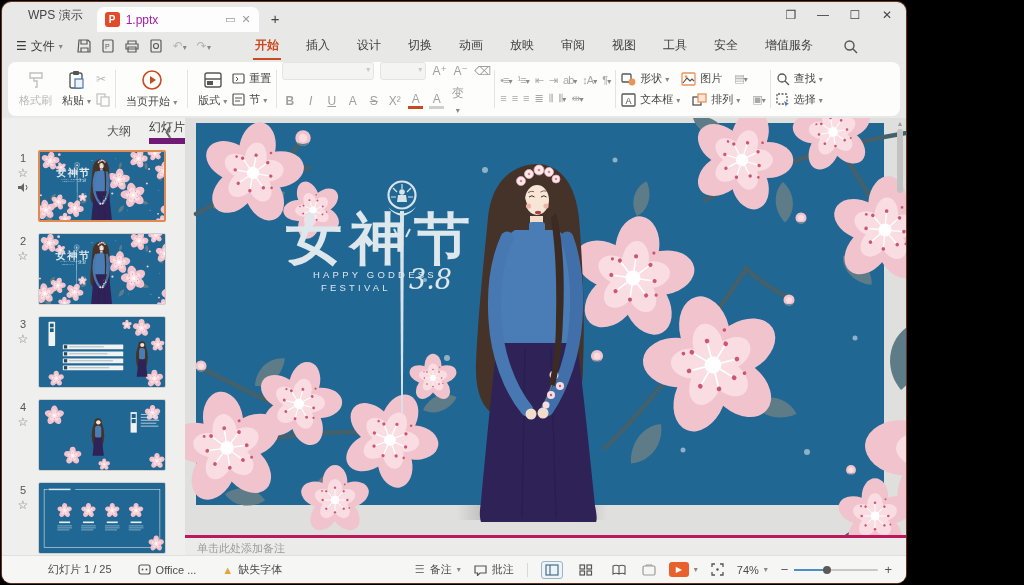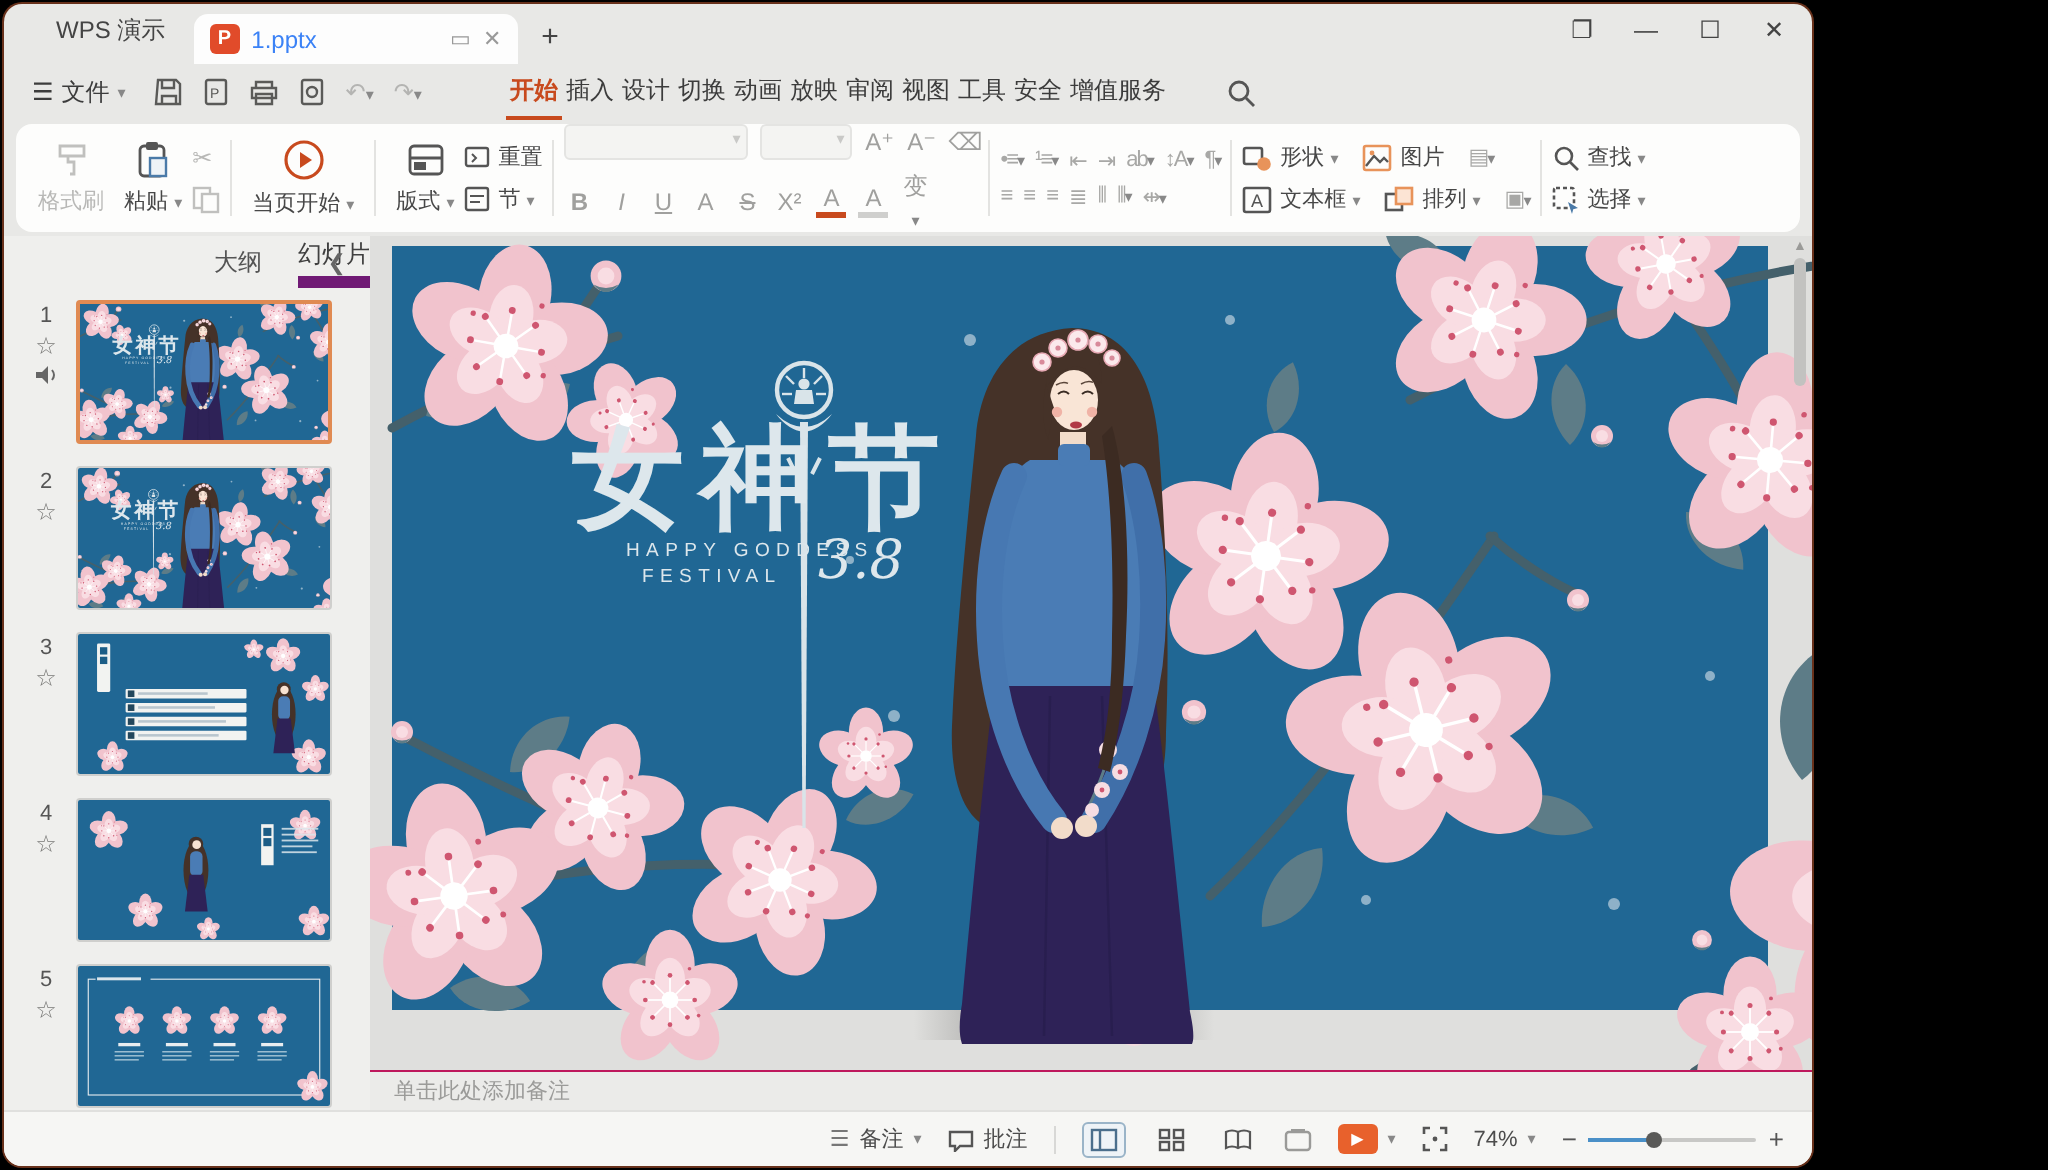--- a/index.html
+++ b/index.html
@@ -4,32 +4,32 @@
 <style>
   * { margin:0; padding:0; box-sizing:border-box; }
   html,body { width:1024px; height:585px; background:#000; font-family:"Liberation Sans","DejaVu Sans",sans-serif; overflow:hidden; }
   .window { position:absolute; left:2px; top:2px; width:904px; height:581px; background:#e8e8e6; border-radius:9px; overflow:hidden; box-shadow:0 0 0 1px rgba(190,90,50,.55); }
 
   
   .tabbar { position:relative; height:30px; display:flex; align-items:flex-end; }
   .app-label { margin:0 0 5px 18px; font-size:12px; color:#444; padding:3px 8px; }
   .doc-tab { margin-left:6px; width:162px; height:25px; background:#fdfdfd; border-radius:7px 7px 0 0; display:flex; align-items:center; padding:0 8px; gap:6px; }
   .p-icon { width:15px; height:15px; background:#e14b2a; border-radius:3px; color:#fff; font-size:10px; font-weight:bold; display:flex; align-items:center; justify-content:center; }
-  .doc-tab .title { font-size:12px; color:#3b82f6; flex:1; }
+  .doc-tab .title { font-size:12px; color:#a21caf; flex:1; }
   .tab-mini { color:#999; font-size:11px; }
   .new-tab { margin:0 0 5px 12px; font-size:15px; color:#444; }
   .win-controls { position:absolute; right:10px; top:6px; display:flex; gap:14px; color:#444; font-size:12px; align-items:center; }
   .win-controls span { width:18px; text-align:center; }
 
   
   .menubar { height:28px; display:flex; align-items:center; font-size:12px; color:#3c3c3c; }
   .file-btn { display:flex; align-items:center; gap:4px; margin-left:14px; }
   .qat { display:flex; align-items:center; gap:10px; margin-left:14px; color:#5a5a5a; }
   .qat .dis { color:#b4b4b2; }
-  .menu-items { display:flex; margin-left:42px; }
+  .menu-items { display:flex; margin-left:42px; gap:23px; }
   .menu-item { padding:4px 2px; cursor:default; }
   .menu-item.active { color:#c84a1e; font-weight:bold; border-bottom:2px solid #c84a1e; }
   .menu-search { margin-left:28px; }
   .caret { font-size:8px; color:#888; }
 
   
   .ribbon { position:relative; margin:2px 6px 0 6px; height:54px; background:#fdfdfc; border-radius:8px; display:flex; align-items:center; padding:0 6px; font-size:11px; color:#474747; }
   .vsep { width:1px; height:38px; background:#e3e3e1; margin:0 5px; flex:none; }
   .bigbtn { display:flex; flex-direction:column; align-items:center; justify-content:flex-start; gap:3px; padding:2px 5px; flex:none; }
   .bigbtn .lbl { white-space:nowrap; }
@@ -62,21 +62,21 @@
 
   .canvas { position:relative; flex:1; background:#dfdfdd; overflow:hidden; }
   .canvas > svg.art { position:absolute; left:0; top:0; }
   .hscroll { position:absolute; left:6px; right:20px; bottom:8px; height:7px; display:flex; align-items:center; gap:4px; }
   .hscroll .arr { font-size:7px; color:#9a9a98; }
   .hscroll .track { flex:1; height:7px; background:#c9c9c7; border-radius:4px; }
   .vscroll { position:absolute; right:2px; top:2px; bottom:14px; width:8px; }
   .vscroll .arr { font-size:7px; color:#9a9a98; display:block; text-align:center; }
   .vscroll .vthumb { margin-top:2px; width:6px; height:64px; background:#c2c2c0; border-radius:3px; margin-left:1px; }
 
-  .notesbar { position:absolute; left:183px; right:0; bottom:28px; height:20px; background:#ebebe9; border-top:1px solid #be185d; font-size:11px; color:#9b9b99; line-height:20px; padding-left:12px; }
+  .notesbar { position:absolute; left:183px; right:0; bottom:28px; height:20px; background:#ebebe9; border-top:3px solid #be185d; font-size:11px; color:#9b9b99; line-height:20px; padding-left:12px; }
 
   
   .statusbar { position:absolute; left:0; bottom:0; width:100%; height:28px; background:#f6f6f4; border-top:1px solid #e0e0de; display:flex; align-items:center; font-size:11px; color:#4c4c4c; }
   .statusbar .grp { display:flex; align-items:center; gap:5px; }
   .sb-left { margin-left:46px; display:flex; gap:26px; align-items:center; }
   .warn-tri { color:#e8a33d; font-size:11px; }
   .sb-right { margin-left:auto; display:flex; align-items:center; gap:13px; margin-right:14px; }
   .viewbtn { padding:2px 3px; border-radius:3px; }
   .viewbtn.active { border:1px solid #9ab4c8; background:#eef3f7; }
   .playbtn { width:20px; height:15px; background:#e8612c; border-radius:3px; color:#fff; font-size:8px; display:flex; align-items:center; justify-content:center; }
@@ -663,20 +663,36 @@
       <div class="vscroll">
         <span class="arr">▲</span>
         <div class="vthumb"></div>
       </div>
     </div>
   </div>
 
   <div class="notesbar">单击此处添加备注</div>
 
   <div class="statusbar">
+    <div class="sb-left">
+      <span>幻灯片 1 / 25</span>
+      <span class="grp">
+        <svg class="ic" width="13" height="13" viewBox="0 0 13 13">
+            <rect x="1" y="2" width="11" height="9" rx="2" fill="none" stroke="#555" stroke-width="1.2"></rect>
+            <path d="M4,6.5 h5 M6.5,4 v5" stroke="#555" stroke-width="0"></path>
+            <circle cx="4.5" cy="6.5" r=".9" fill="#555"></circle>
+            <circle cx="8.5" cy="6.5" r=".9" fill="#555"></circle>
+          </svg>
+        <span>Office ...</span>
+      </span>
+      <span class="grp">
+        <span class="warn-tri">▲</span>
+        <span>缺失字体</span>
+      </span>
+    </div>
     <div class="sb-right">
       <span class="grp">
         <span style="color:#777">☰</span>
         <span>备注</span>
           <span class="caret">▾</span>
       </span>
       <span class="grp">
         <svg class="ic" width="13" height="12" viewBox="0 0 13 12">
             <path d="M1,2 h11 v7 h-6 l-2.5,2.5 v-2.5 h-2.5 z" fill="none" stroke="#555" stroke-width="1.2"></path>
           </svg>

